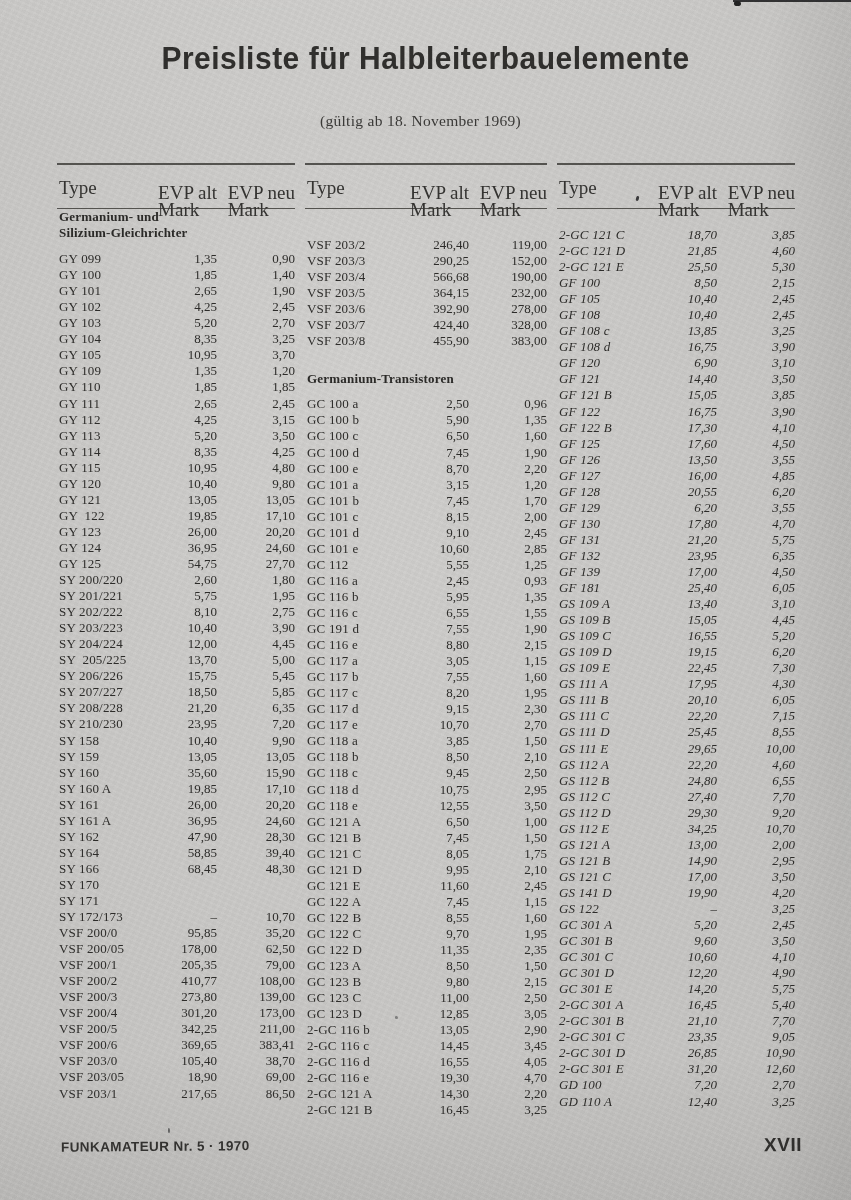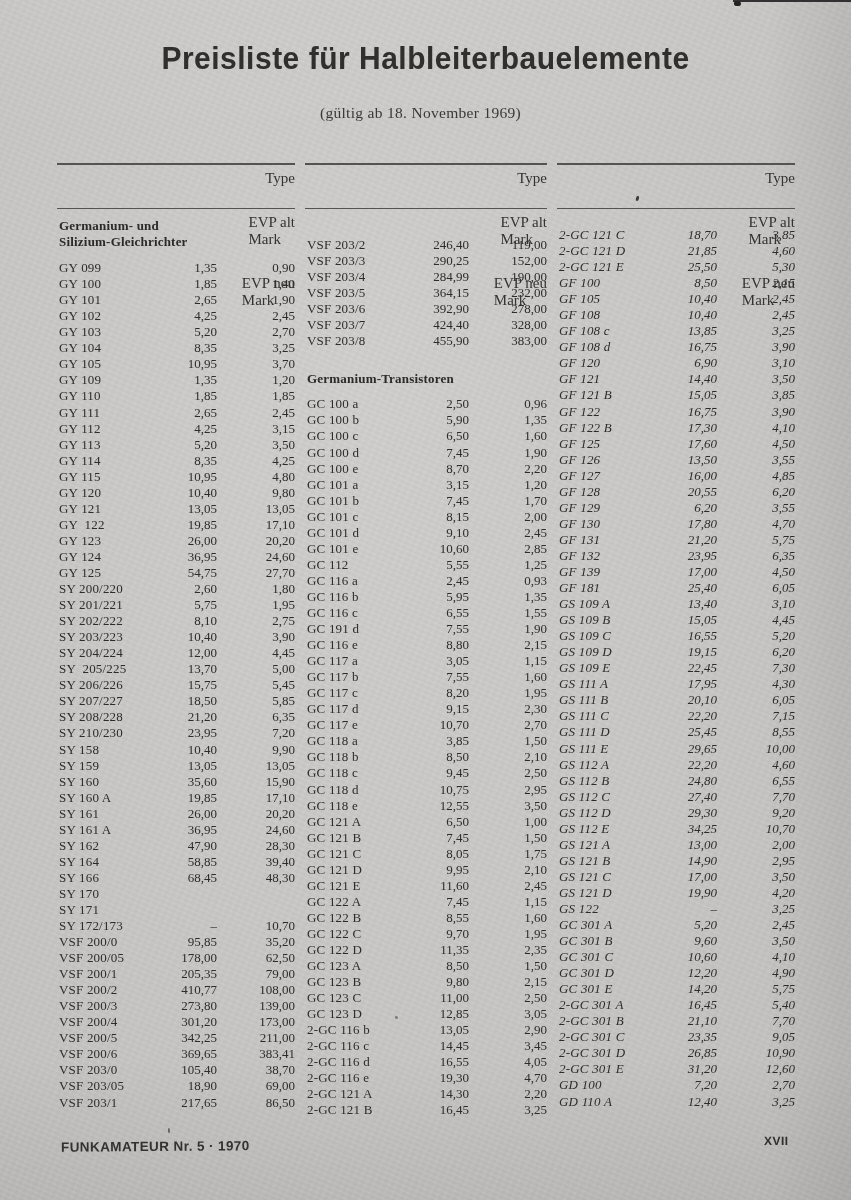--- a/index.html
+++ b/index.html
@@ -18,63 +18,62 @@
       repeating-linear-gradient(23deg, rgba(255,255,255,0.022) 0 2px, rgba(0,0,0,0.014) 2px 5px),
       repeating-linear-gradient(113deg, rgba(255,255,255,0.016) 0 3px, rgba(0,0,0,0.012) 3px 7px);
   }
   .page-title{
     position:absolute;top:42px;left:0;width:851px;text-align:center;
     font-family:"Liberation Sans","DejaVu Sans",sans-serif;
     font-weight:bold;font-size:30px;letter-spacing:0.5px;color:#302f2d;
     transform:scaleY(1.04);
   }
   .page-subtitle{
-    position:absolute;top:104px;left:0;width:841px;text-align:center;
+    position:absolute;top:112px;left:0;width:841px;text-align:center;
     font-size:15.5px;color:#3a3937;letter-spacing:0.3px;
   }
   .price-table{
     position:absolute;left:57px;top:163px;width:738px;
     display:flex;justify-content:space-between;
   }
   .col{display:flex;flex-direction:column;}
   .col1{width:238px;}
   .col2{width:242px;}
   .col3{width:238px;}
   .col-header{
     border-top:2px solid #55534f;
     border-bottom:1.5px solid #55534f;
-    display:flex;align-items:flex-end;
+    display:flex;align-items:center;
     padding:5px 0 4px 0;
-    font-size:15px;line-height:17px;color:#343331;
+    font-size:19px;line-height:17px;color:#343331;
     height:34px;
-    flex-direction:column;
   }
   .col-header .t{flex:1;padding-left:2px;}
   .col-header .a,.col-header .n{width:78px;text-align:right;}
   .hdr-stack{display:inline-block;text-align:left;margin-top:27px;}
   .rows{display:flex;flex-direction:column;font-size:13px;line-height:16.05px;}
-  .col1 .rows{margin-top:9px;}
+  .col1 .rows{}
   .col2 .rows{margin-top:28px;}
   .col3 .rows{margin-top:18px;font-style:italic;}
   .row{display:flex;}
   .row .t{flex:1;padding-left:2px;letter-spacing:0.2px;white-space:pre;}
   .row .a,.row .n{width:78px;text-align:right;}
   .section{font-weight:bold;letter-spacing:0.2px;padding-left:2px;color:#2b2a28;}
   .col1 .section{margin:0 0 10px 0;}
   .col2 .section{margin:22px 0 9px 0;}
   .footer-left{
     position:absolute;left:61px;top:1139px;
     font-family:"Liberation Sans","DejaVu Sans",sans-serif;
     font-weight:bold;font-size:13.5px;letter-spacing:0.4px;color:#333230;
     transform:rotate(-0.45deg);
   }
   .footer-right{
     position:absolute;left:764px;top:1134px;
     font-family:"Liberation Sans","DejaVu Sans",sans-serif;
-    font-weight:bold;font-size:12px;letter-spacing:0.5px;color:#302f2d;
+    font-weight:bold;font-size:19px;letter-spacing:0.5px;color:#302f2d;
     transform:rotate(-0.4deg);
   }
   .edge-top{position:absolute;top:0;right:0;width:118px;height:2px;background:#18181a;opacity:0.85;}
   .speck{position:absolute;background:#3a3a3c;border-radius:40% 60% 50% 50%;}
   .speck.s1{left:734px;top:1px;width:7px;height:5px;background:#222;}
   .speck.s2{left:636px;top:196px;width:3px;height:5px;transform:rotate(20deg);}
   .speck.s3{left:168px;top:1128px;width:2px;height:5px;opacity:0.7;}
   .speck.s4{left:395px;top:1016px;width:3px;height:3px;opacity:0.5;}
 </style>
 </head>
@@ -381,21 +380,21 @@
           <span class="a">246,40</span>
           <span class="n">119,00</span>
         </div>
         <div class="row">
           <span class="t">VSF 203/3</span>
           <span class="a">290,25</span>
           <span class="n">152,00</span>
         </div>
         <div class="row">
           <span class="t">VSF 203/4</span>
-          <span class="a">284,99</span>
+          <span class="a">566,68</span>
           <span class="n">190,00</span>
         </div>
         <div class="row">
           <span class="t">VSF 203/5</span>
           <span class="a">364,15</span>
           <span class="n">232,00</span>
         </div>
         <div class="row">
           <span class="t">VSF 203/6</span>
           <span class="a">392,90</span>
@@ -847,21 +846,21 @@
           <span class="t">GS 121 B</span>
           <span class="a">14,90</span>
           <span class="n">2,95</span>
         </div>
         <div class="row">
           <span class="t">GS 121 C</span>
           <span class="a">17,00</span>
           <span class="n">3,50</span>
         </div>
         <div class="row">
-          <span class="t">GS 121 D</span>
+          <span class="t">GS 141 D</span>
           <span class="a">19,90</span>
           <span class="n">4,20</span>
         </div>
         <div class="row">
           <span class="t">GS 122</span>
           <span class="a">–</span>
           <span class="n">3,25</span>
         </div>
         <div class="row">
           <span class="t">GC 301 A</span>

